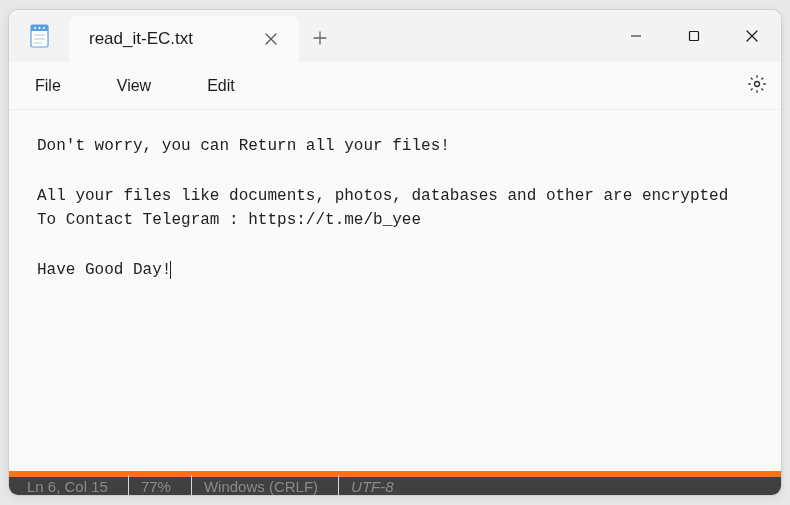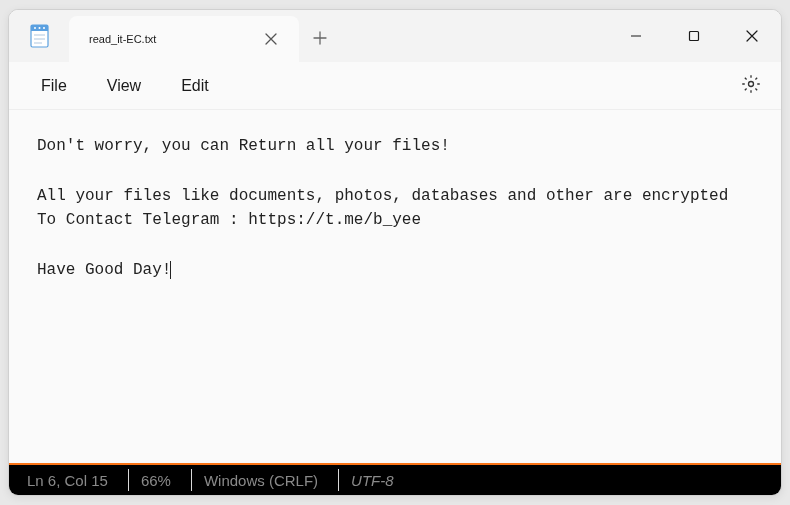--- a/index.html
+++ b/index.html
@@ -52,21 +52,21 @@
       gap: 14px;
       padding: 0 20px 0 20px;
       background: #fafafa;
       border-top-left-radius: 8px;
       border-top-right-radius: 8px;
       margin-top: 6px;
       min-width: 230px;
       position: relative;
     }
     .tab-title {
-      font-size: 11px;
+      font-size: 17px;
       color: #1a1a1a;
     }
     .tab-close {
       width: 16px;
       height: 16px;
       display: flex;
       align-items: center;
       justify-content: center;
       color: #555;
       margin-left: auto;
@@ -91,22 +91,22 @@
       width: 58px;
       display: flex;
       align-items: center;
       justify-content: center;
       color: #1a1a1a;
     }
     .menubar {
       height: 48px;
       display: flex;
       align-items: center;
-      padding: 0 12px;
-      gap: 0;
+      padding: 0 6px;
+      gap: 16px;
       background: #fafafa;
       border-bottom: 1px solid #eee;
     }
     .menu-item {
       padding: 6px 20px;
       font-size: 16px;
       color: #1a1a1a;
       border-radius: 4px;
       cursor: default;
     }
@@ -133,26 +133,26 @@
     }
     .caret {
       display: inline-block;
       width: 0;
       border-left: 1px solid #222;
       height: 1.1em;
       vertical-align: text-bottom;
       margin-left: -1px;
     }
     .statusbar {
-      height: 32px;
+      height: 24px;
       display: flex;
       align-items: center;
       padding: 0 18px;
-      background: #000000;
-      border-top: 2px solid #f97316;
+      background: #404040;
+      border-top: 6px solid #f97316;
       font-size: 15px;
       color: #8a8a8a;
       gap: 0;
     }
     .status-seg {
       padding: 0 20px 0 12px;
       border-right: 1px solid #d8d8d8;
       height: 22px;
       display: flex;
       align-items: center;
@@ -249,17 +249,17 @@
 
   <div class="content"><span>Don't worry, you can Return all your files!
 
 All your files like documents, photos, databases and other are encrypted
 To Contact Telegram : https://t.me/b_yee
 
 Have Good Day!</span><span class="caret"></span></div>
 
   <div class="statusbar">
     <div class="status-seg">Ln 6, Col 15</div>
-    <div class="status-seg">66%</div>
+    <div class="status-seg">77%</div>
     <div class="status-seg">Windows (CRLF)</div>
     <div class="status-seg">UTF-8</div>
   </div>
 </div>
 
 </body></html>

